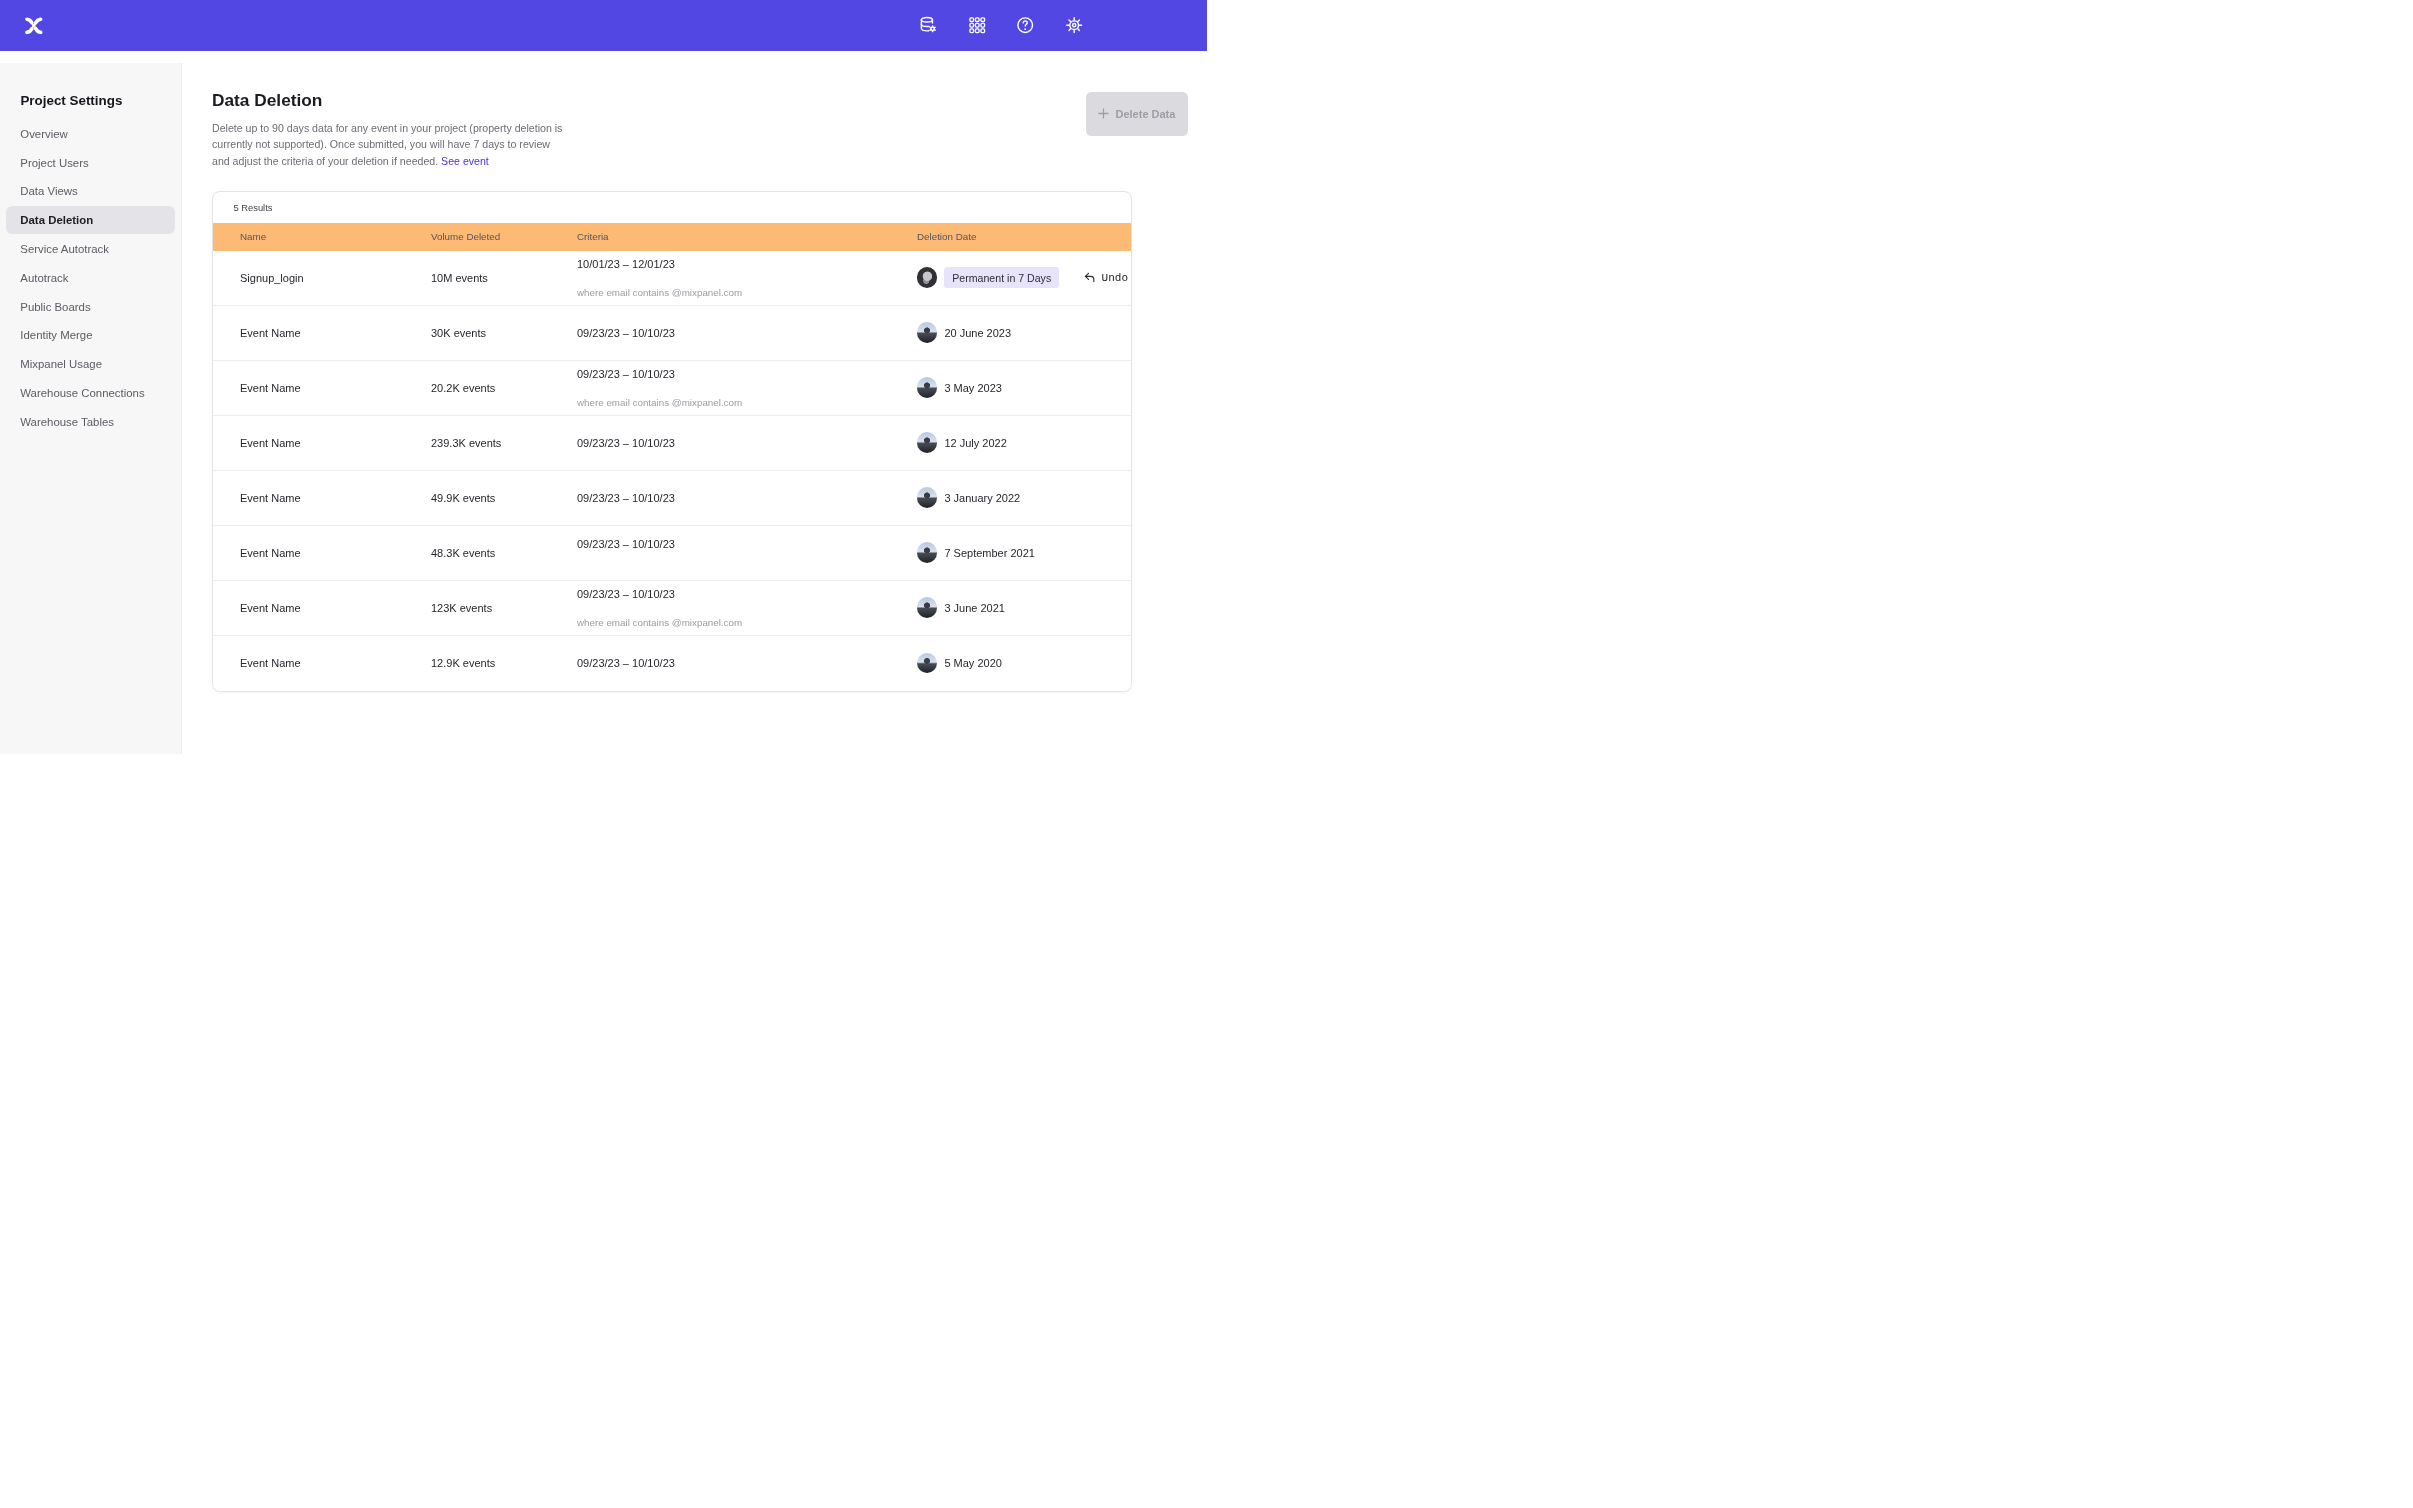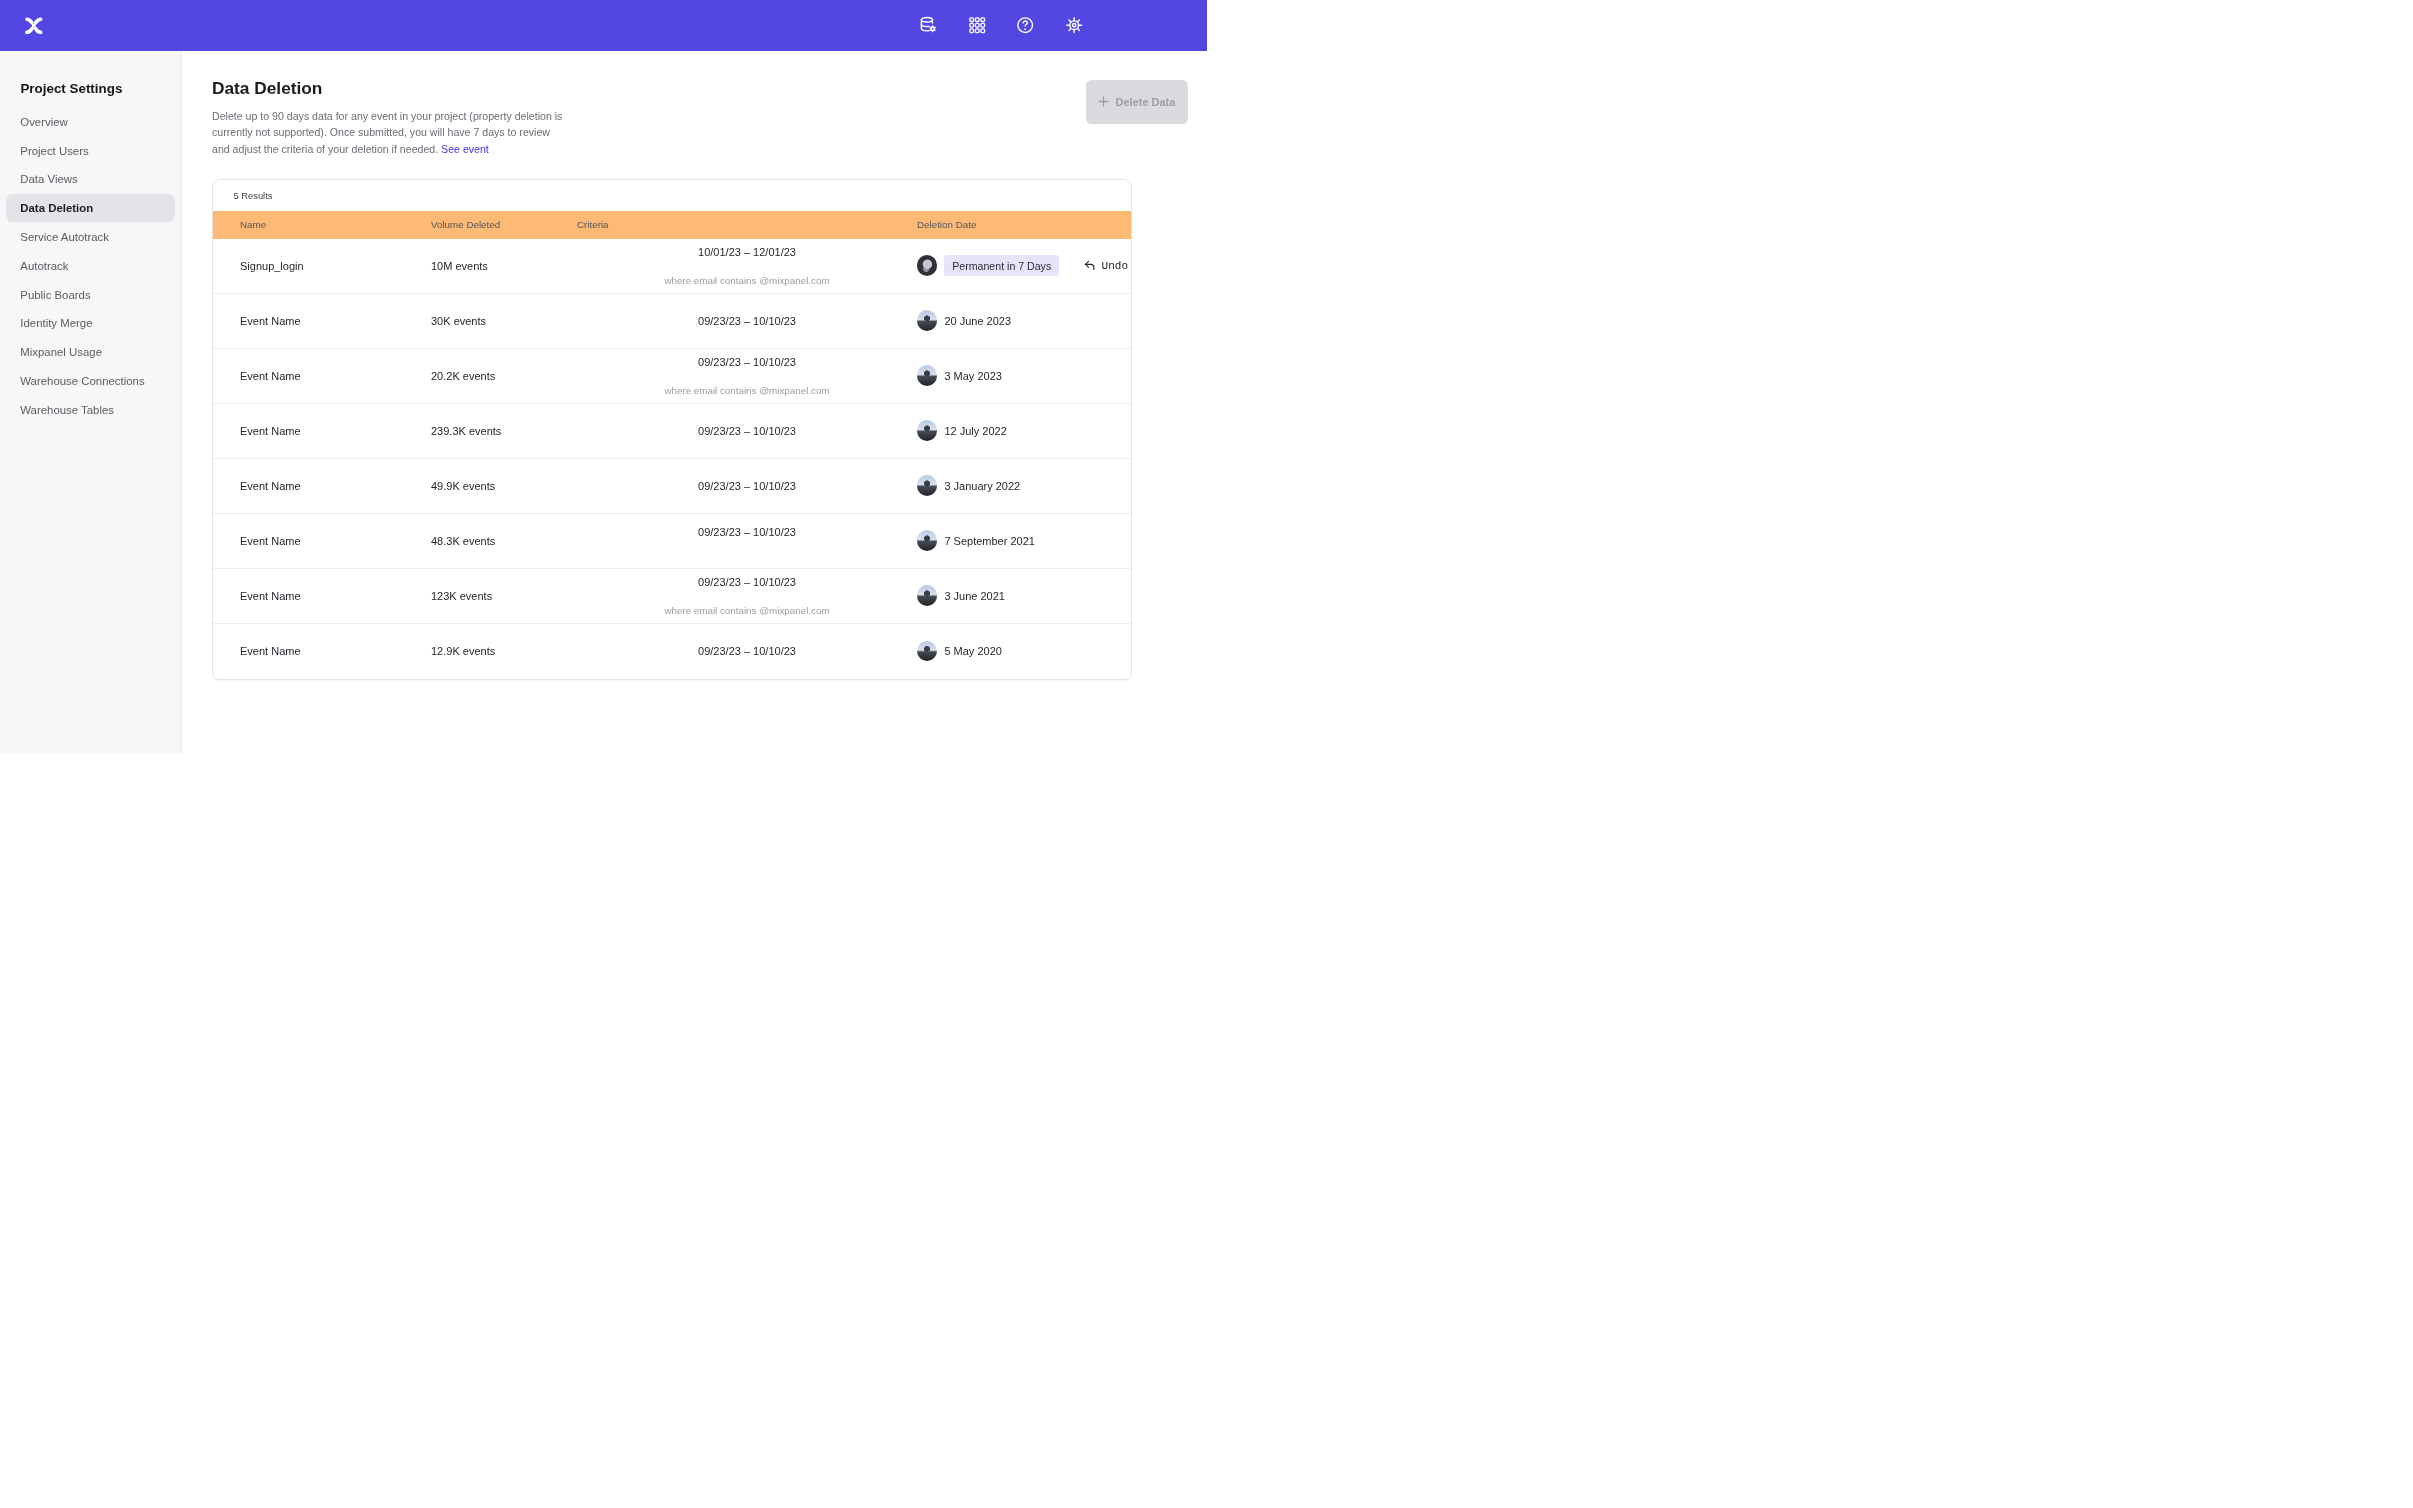--- a/index.html
+++ b/index.html
@@ -8,21 +8,21 @@
   .app { width:1207px; height:754px; display:flex; flex-direction:column; }
 
   
   .topbar { height:51px; background:#5347e4; display:flex; align-items:center;
             justify-content:space-between; padding:0 22px; flex:none; }
   .logo { width:23.6px; height:23.6px; display:block; cursor:pointer; }
   .topbar-icons { display:flex; align-items:center; gap:28px; margin-right:101px; }
   .tb-icon { width:20.4px; height:20.4px; display:block; cursor:pointer; }
 
   
-  .body { flex:1; display:flex; min-height:0; }
+  .body { flex:1; display:flex; min-height:0;margin-top:12px; }
 
   
   .sidebar { width:182px; flex:none; background:#f7f7f8; border-right:0.8px solid #ececef;
              padding:30px 0 0 0; }
   .sidebar h2 { font-size:13.4px; font-weight:700; color:#16161d; padding:0 20.4px 11px; }
   .side-item { height:28px; display:flex; align-items:center; margin:0.8px 6.3px;
                padding:0 14px; border-radius:6.3px; font-size:11.4px; color:#5b5b63;
                cursor:pointer; }
   .side-item.selected { background:#e4e4e8; color:#1c1c22; font-weight:700; }
 
@@ -44,21 +44,21 @@
   .results-bar { height:31px; display:flex; align-items:center; padding-left:20.4px;
                  font-size:9.4px; color:#3f3f47; }
   .thead { height:28px; background:#fdba74; display:grid;
            grid-template-columns:191px 146px 340px 1fr; align-items:center;
            padding-left:27px; }
   .thead span { font-size:9.8px; color:#55555d; }
   .trow { height:55px; display:grid; grid-template-columns:191px 146px 340px 1fr;
           align-items:center; padding-left:27px; border-bottom:0.8px solid #ededf0;
           font-size:11px; color:#26262d; background:#fff; }
   .trow:last-child { border-bottom:none; }
-  .cell-criteria { display:flex; flex-direction:column; justify-content:center; gap:17px;align-items:center; }
+  .cell-criteria { display:flex; flex-direction:column; justify-content:center; gap:17px; }
   .crit-sub { font-size:9.8px; color:#9b9ba3; }
   .tbody .trow:nth-child(6) .crit-main { position:relative; top:-8.6px; }
 
   .cell-del { display:flex; align-items:center; }
   .avatar { width:20.4px; height:20.4px; border-radius:50%; flex:none; margin-right:7px;
             cursor:default; }
   .avatar.person-photo {
     background:
       radial-gradient(circle at 50% 40%, #3a3d44 0 2.7px, rgba(0,0,0,0) 3.3px),
       linear-gradient(180deg, #b7c9e4 0%, #d8e0ee 46%, #474c54 54%, #1f2126 100%);

